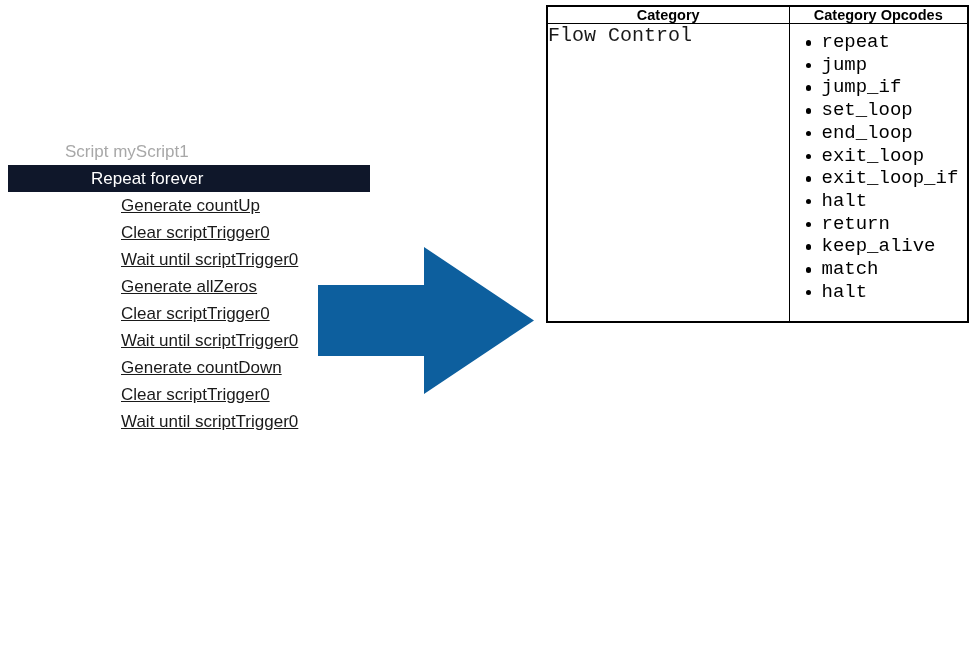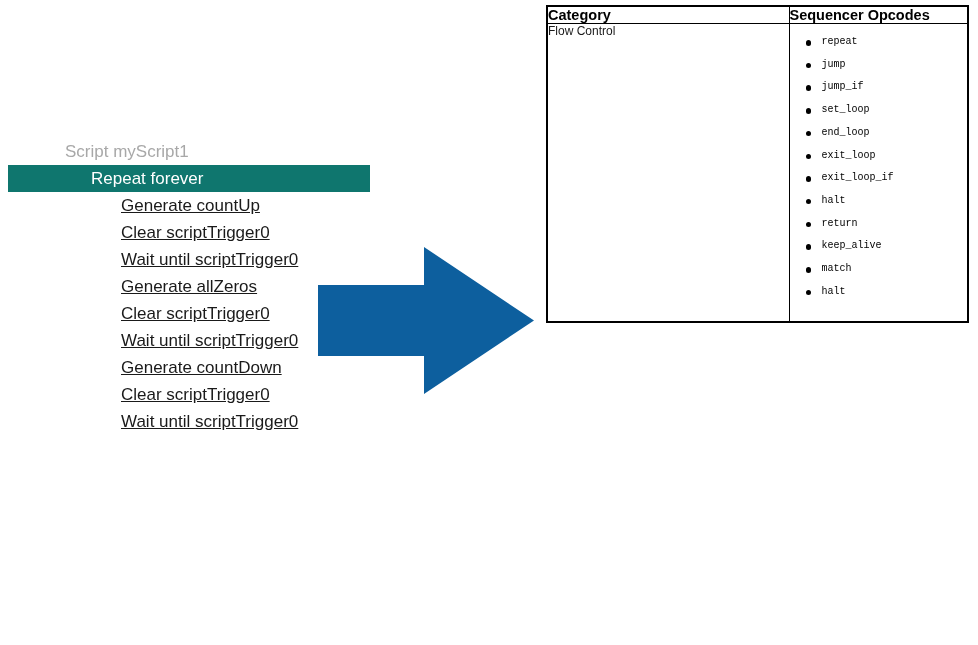--- a/index.html
+++ b/index.html
@@ -27,21 +27,21 @@
     height: 27px;
     line-height: 27px;
     font-size: 17px;
     color: #1a1a1a;
     white-space: nowrap;
     box-sizing: border-box;
     padding-left: 8px;
   }
   .script-line.muted { color: #a8a8a8; }
   .script-line.selected {
-    background: #0f766e;
+    background: #0f172a;
     color: #ffffff;
     margin-left: 8px;
     padding-left: 0;
     width: 362px;
   }
   .script-line .txt { display: inline-block; }
 
   
   .lvl-0 .txt { padding-left: 57px; }
   .lvl-1 .txt { padding-left: 83px; }
@@ -74,41 +74,42 @@
     padding: 0;
   }
   #opcode-table col.c-cat { width: 242px; }
   #opcode-table col.c-ops { width: 179px; }
 
   .th-cell {
     font-size: 14.5px;
     font-weight: bold;
     color: #000000;
     padding: 5px 6px 5px 7px;
-    text-align: left;
+    text-align: center;
     font-family: "Liberation Sans", sans-serif;
     white-space: nowrap;
   }
   .cat-cell {
-    font-size: 12px;
+    font-size: 20px;
     color: #1a1a1a;
     padding: 6px 4px 6px 7px;
     white-space: nowrap;
+    font-family: Liberation Mono, monospace;
   }
   .ops-cell {
     padding: 0;
   }
   .ops-list {
     margin: 0;
     padding: 7px 4px 8px 32px;
     list-style: none;
   }
   .ops-list li {
     font-family: "Liberation Mono", monospace;
-    font-size: 10px;
+    font-size: 19px;
     line-height: 22.7px;
     color: #000000;
     white-space: nowrap;
     position: relative;
   }
   .ops-list li::before {
     content: "";
     position: absolute;
     left: -16px;
     top: 9px;
@@ -147,21 +148,21 @@
 </div>
 
 <table id="opcode-table">
   <colgroup>
     <col class="c-cat">
     <col class="c-ops">
   </colgroup>
   <thead>
     <tr>
       <th class="th-cell">Category</th>
-      <th class="th-cell">Sequencer Opcodes</th>
+      <th class="th-cell">Category Opcodes</th>
     </tr>
   </thead>
   <tbody id="table-body">
       <tr class="r-flow">
         <td class="cat-cell">Flow Control</td>
         <td class="ops-cell">
           <ul class="ops-list">
             <li>repeat</li>
             <li>jump</li>
             <li>jump_if</li>

